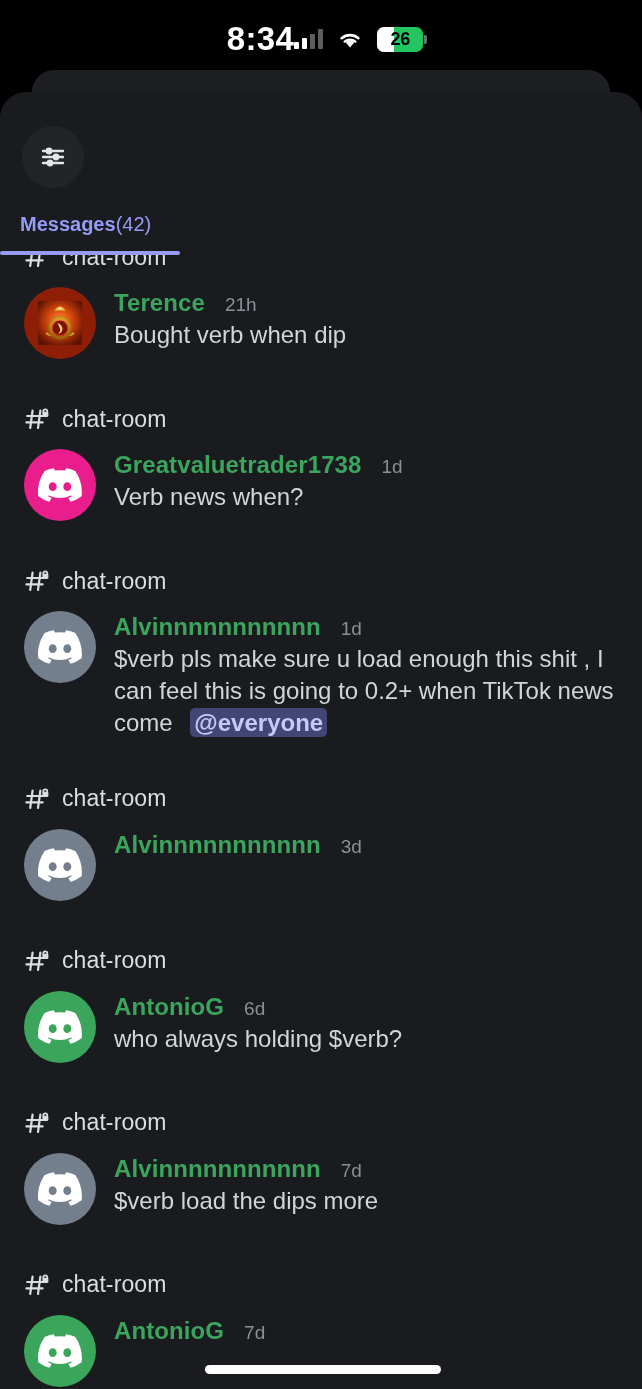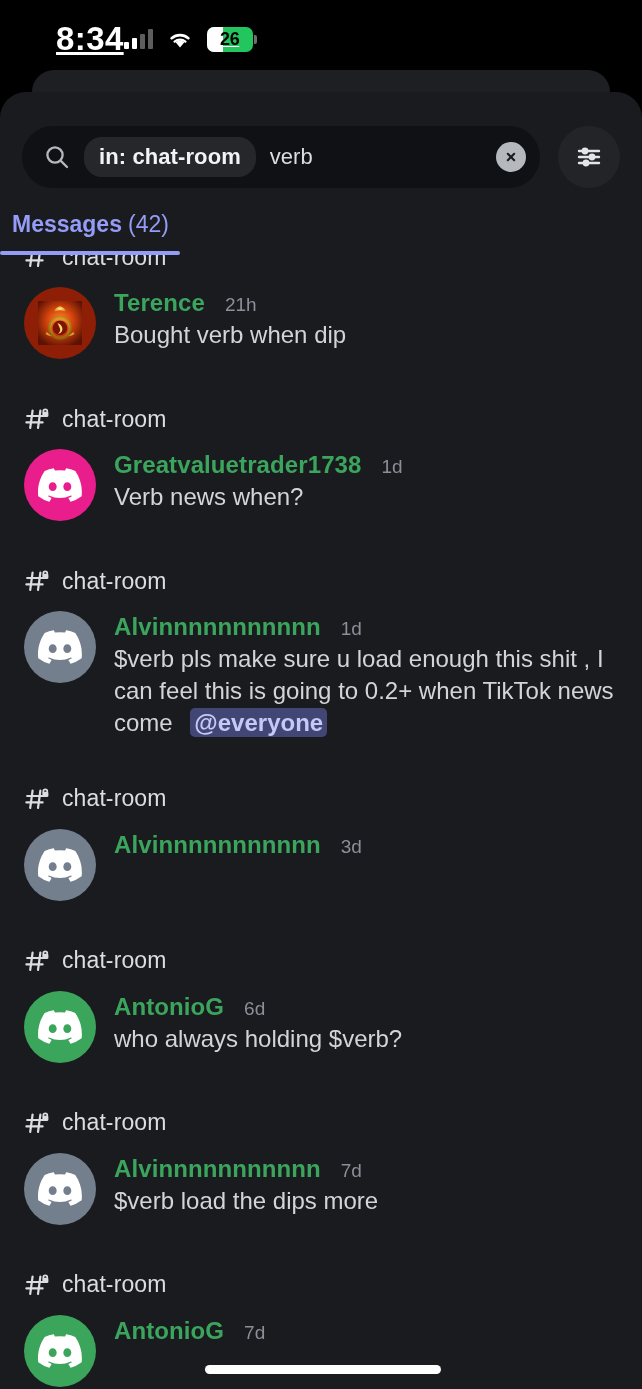--- a/index.html
+++ b/index.html
@@ -16,25 +16,24 @@
     width:642px; height:1389px;
     background:#000;
     overflow:hidden;
   }
 
   
   #statusbar {
     position:absolute; top:0; left:0;
     width:642px; height:74px;
     display:flex; align-items:center;
-    justify-content:flex-start;
+    justify-content:center;
     padding:0 44px 0 56px;
     color:#fff;
     z-index:40;
-    text-decoration:underline;
   }
   #clock {
     font-size:33px; font-weight:600;
     letter-spacing:0.4px;
     margin-top:4px;
   }
   #status-right {
     display:flex; align-items:center; gap:14px;
     margin-top:4px;
   }
@@ -152,28 +151,28 @@
   
   #tabs {
     position:absolute;
     top:101px; left:0;
     width:642px; height:62px;
     z-index:30;
     background:#1a1b1e;
   }
   .tab {
     position:absolute;
-    left:0; top:0;
+    left:8px; top:0;
     height:62px;
     display:flex; align-items:center;
     padding:0 12px;
-    font-size:23px;
+    font-size:20px;
     font-weight:700;
     color:#949cf7;
-    gap:6px;
+    gap:0;
   }
   .tab .count { font-weight:400; }
   #tab-underline {
     position:absolute;
     left:0; bottom:0;
     width:180px; height:4px;
     background:#949cf7;
     border-radius:2px;
   }
 
@@ -292,36 +291,20 @@
         <div class="battery-tip"></div>
       </div>
     </div>
   </div>
 
   <div id="sheet-back"></div>
 
   <div id="sheet">
 
     <div id="searchrow">
-      <div id="searchbox">
-        <span id="search-icon">
-          <svg viewBox="0 0 26 26" width="26" height="26" aria-hidden="true">
-            <circle cx="11" cy="11" r="7.6" stroke="#b5b9be" stroke-width="2.3" fill="none"></circle>
-            <line x1="16.6" y1="16.6" x2="23" y2="23" stroke="#b5b9be" stroke-width="2.3" stroke-linecap="round"></line>
-          </svg>
-        </span>
-        <span id="filter-pill">in: chat-room</span>
-        <span id="query-text">verb</span>
-        <span id="clear-btn">
-          <svg viewBox="0 0 20 20" width="16" height="16" aria-hidden="true">
-            <line x1="6" y1="6" x2="14" y2="14" stroke="#1a1b1e" stroke-width="2.6" stroke-linecap="round"></line>
-            <line x1="14" y1="6" x2="6" y2="14" stroke="#1a1b1e" stroke-width="2.6" stroke-linecap="round"></line>
-          </svg>
-        </span>
-      </div>
       <div id="filter-btn">
         <svg viewBox="0 0 28 28" width="28" height="28" aria-hidden="true">
           <line x1="4" y1="8" x2="24" y2="8" stroke="#e3e5e8" stroke-width="2.4" stroke-linecap="round"></line>
           <line x1="4" y1="14" x2="24" y2="14" stroke="#e3e5e8" stroke-width="2.4" stroke-linecap="round"></line>
           <line x1="4" y1="20" x2="24" y2="20" stroke="#e3e5e8" stroke-width="2.4" stroke-linecap="round"></line>
           <circle cx="10" cy="8" r="3.4" fill="#e3e5e8"></circle>
           <circle cx="17" cy="14" r="3.4" fill="#e3e5e8"></circle>
           <circle cx="11" cy="20" r="3.4" fill="#e3e5e8"></circle>
         </svg>
       </div>

